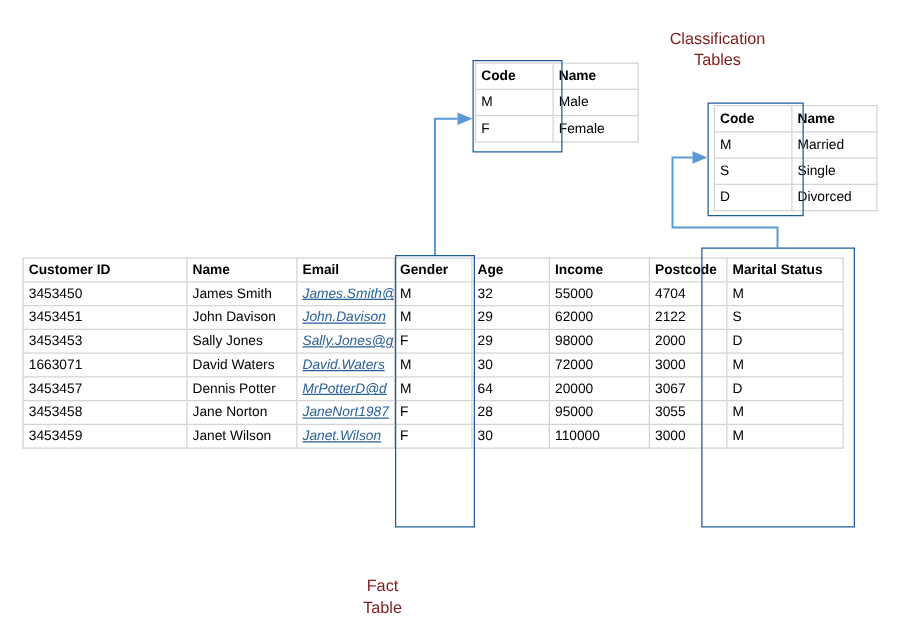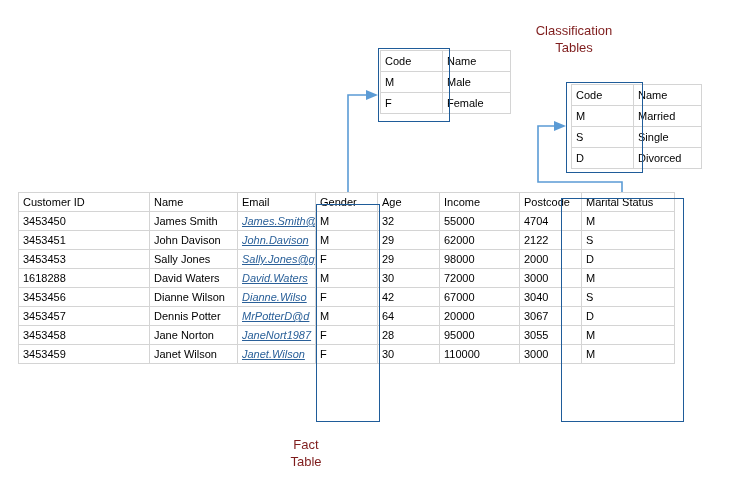--- a/index.html
+++ b/index.html
@@ -30,32 +30,32 @@
     text-align: left;
     font-weight: normal;
     white-space: nowrap;
     overflow: hidden;
     height: 16px;
     line-height: 16px;
     box-sizing: border-box;
     vertical-align: middle;
   }
   .tbl th {
-    font-weight: normal;
+    font-weight: bold;
   }
   .email {
     color: #2a6099;
     text-decoration: underline;
     font-style: italic;
   }
 
   
   #fact-table {
     left: 18px;
-    top: 192px;
+    top: 206px;
     width: 656px;
     font-size: 11px;
   }
   #fact-table td, #fact-table th {
     height: 18px;
     line-height: 16px;
   }
 
   
   #gender-lookup-table {
@@ -100,21 +100,21 @@
   
   .caption {
     position: absolute;
     font-size: 13px;
     color: #7f1d1d;
     text-align: center;
     line-height: 17px;
     white-space: pre-line;
   }
   #caption-classification { left: 499px; top: 22px;  width: 150px; }
-  #caption-fact           { left: 248px; top: 436px; width: 116px; }
+  #caption-fact           { left: 248px; top: 460px; width: 116px; }
 </style>
 </head>
 <body>
 
 <svg class="conn" style="left:0; top:0; width:736px; height:495px;">
 
   <polyline points="348,204 348,95 366,95"></polyline>
   <polygon points="366,90 378,95 366,100"></polygon>
 
   <polyline points="622,198 622,182 538,182 538,126 554,126"></polyline>
@@ -225,38 +225,28 @@
         <td>3453453</td>
         <td>Sally Jones</td>
         <td><span class="email">Sally.Jones@g</span></td>
         <td>F</td>
         <td>29</td>
         <td>98000</td>
         <td>2000</td>
         <td>D</td>
       </tr>
       <tr>
-        <td>1618288</td>
+        <td>1663071</td>
         <td>David Waters</td>
         <td><span class="email">David.Waters</span></td>
         <td>M</td>
         <td>30</td>
         <td>72000</td>
         <td>3000</td>
         <td>M</td>
-      </tr>
-      <tr>
-        <td>3453456</td>
-        <td>Dianne Wilson</td>
-        <td><span class="email">Dianne.Wilso</span></td>
-        <td>F</td>
-        <td>42</td>
-        <td>67000</td>
-        <td>3040</td>
-        <td>S</td>
       </tr>
       <tr>
         <td>3453457</td>
         <td>Dennis Potter</td>
         <td><span class="email">MrPotterD@d</span></td>
         <td>M</td>
         <td>64</td>
         <td>20000</td>
         <td>3067</td>
         <td>D</td>

